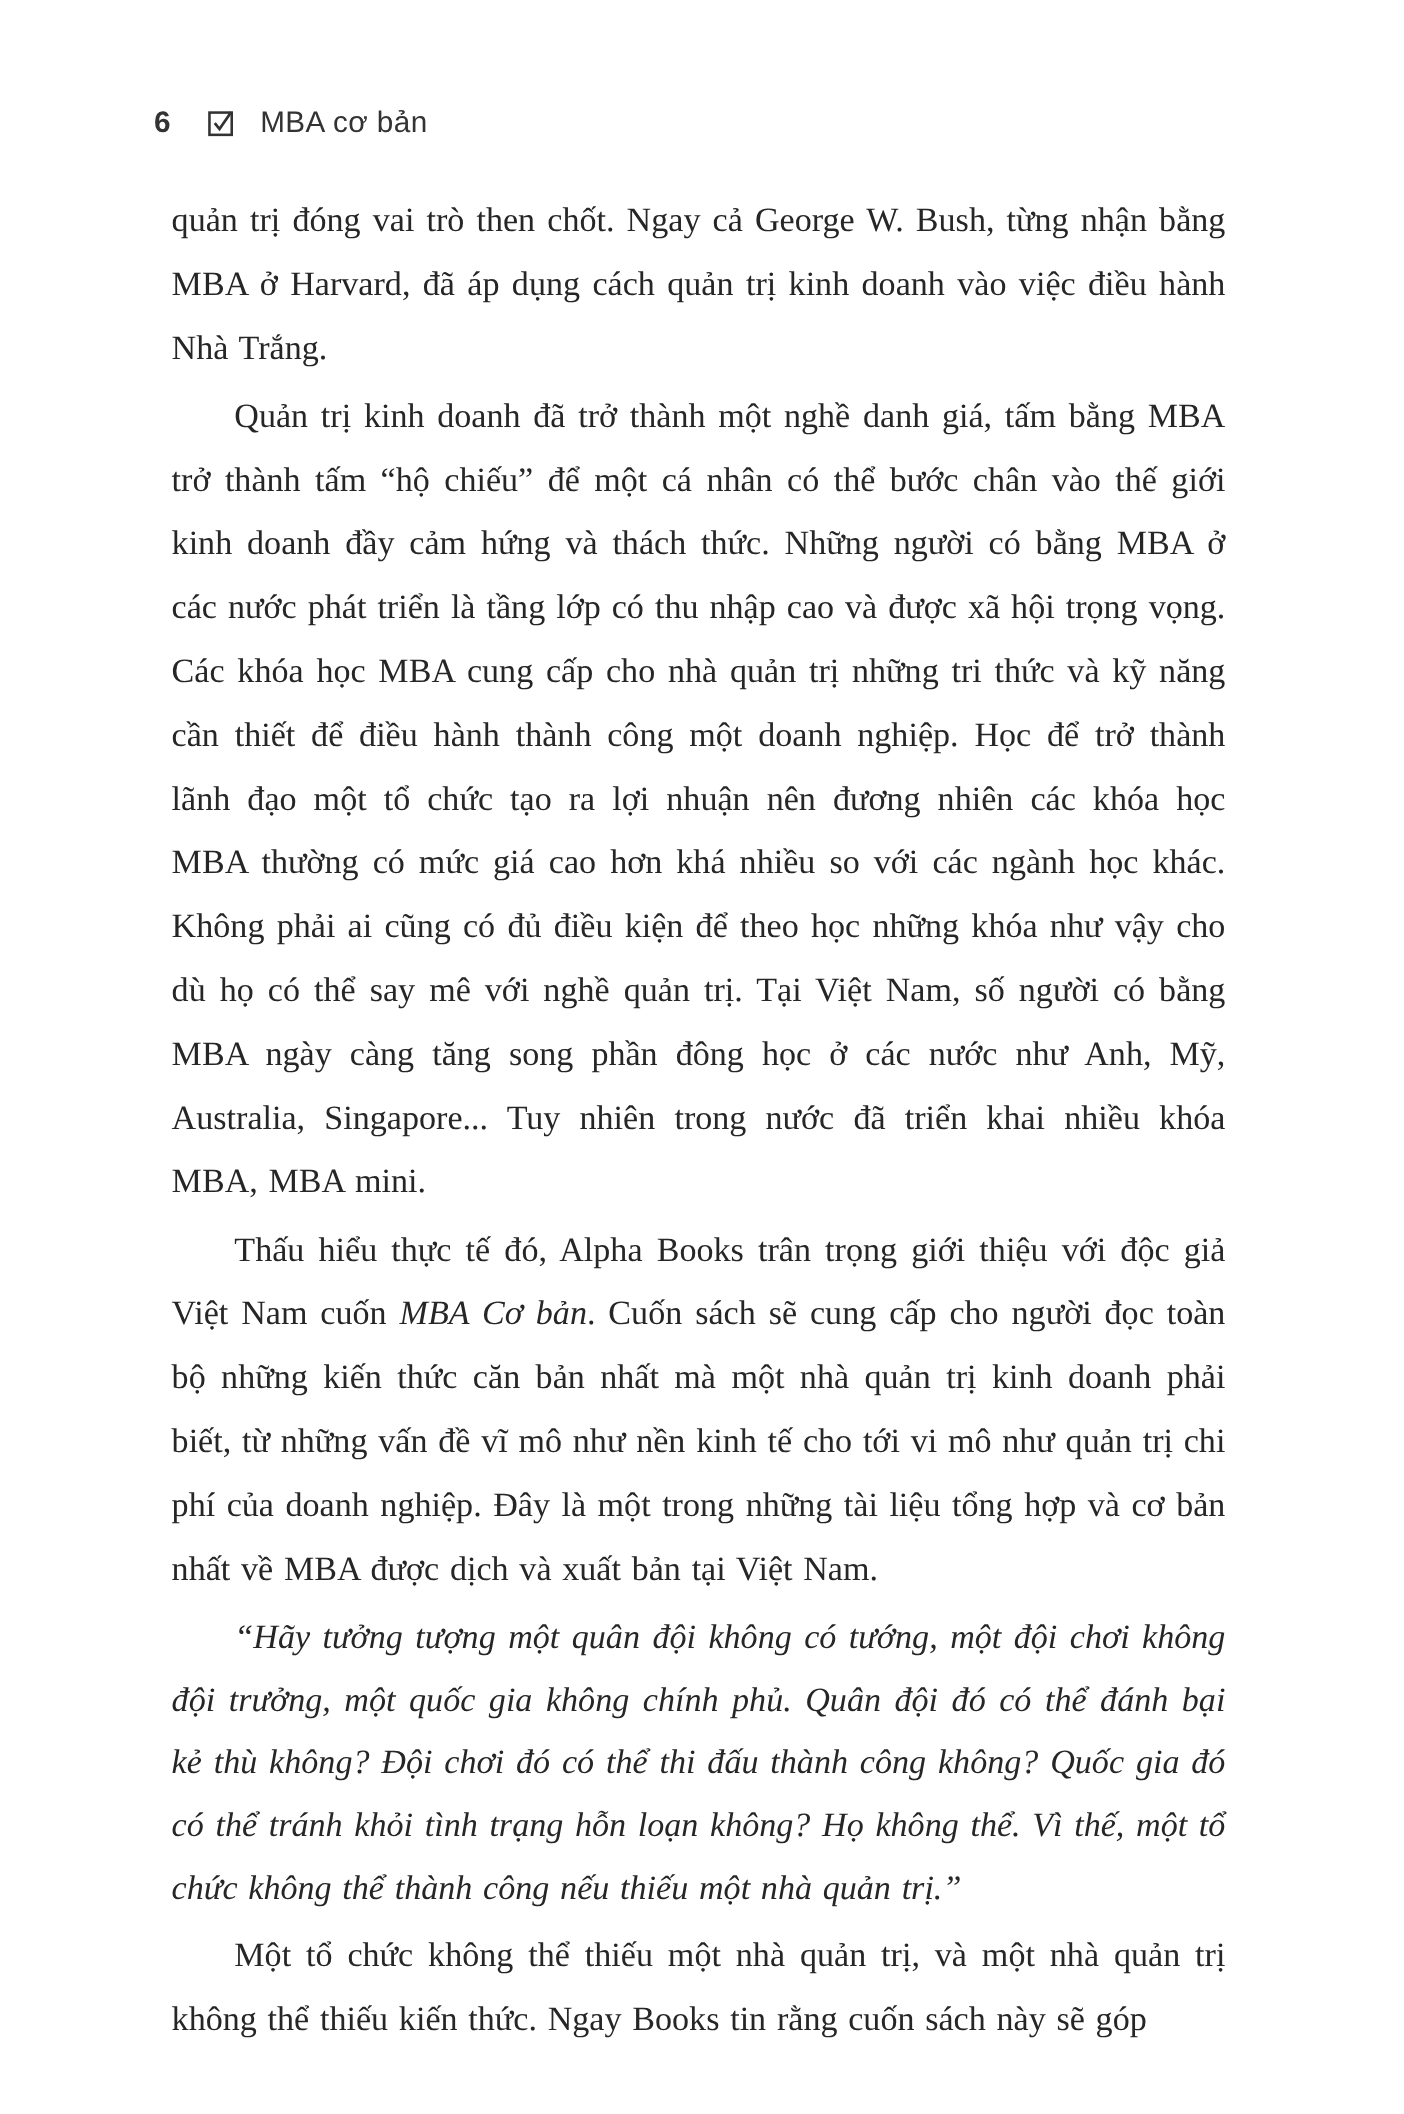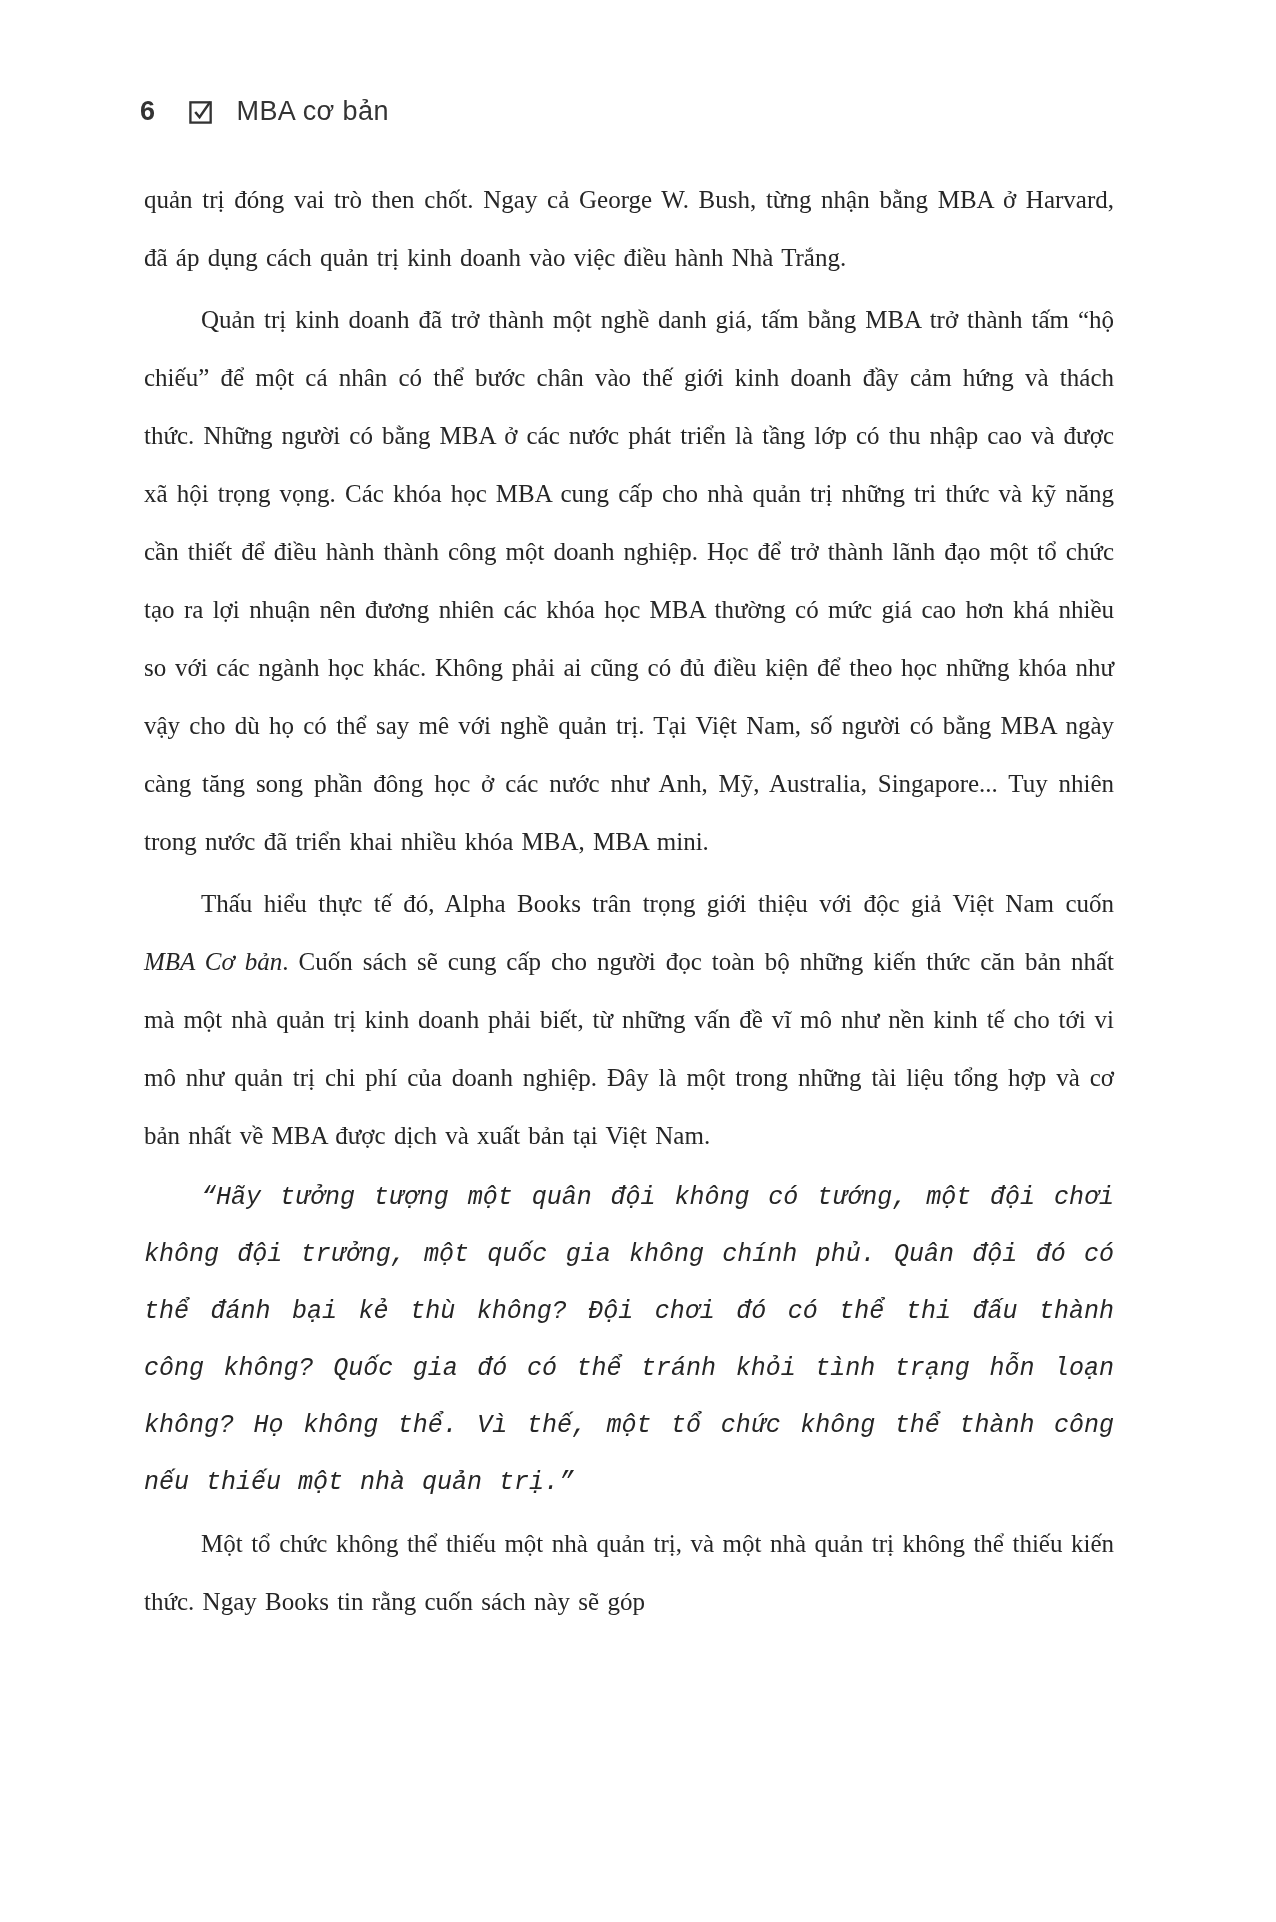--- a/index.html
+++ b/index.html
@@ -36,34 +36,33 @@
   }
   .cb svg {
     width: 27px;
     height: 27px;
     display: block;
   }
   .running-title {
     letter-spacing: 0.4px;
   }
   main p {
-    margin: 0 0 4px 4px;
-    font-size: 25px;
+    margin: 0 0 4px 16px;
+    font-size: 31px;
     line-height: 58px;
     text-align: justify;
     text-indent: 57px;
     word-spacing: 2px;
   }
   main p.noindent {
     text-indent: 0;
   }
   main p.quote {
     font-style: italic;
     line-height: 57px;
-    font-family: Liberation Mono, monospace;
   }
   em.book-title {
     font-style: italic;
   }
 </style>
 </head>
 <body>
 
 <div class="page">
 

